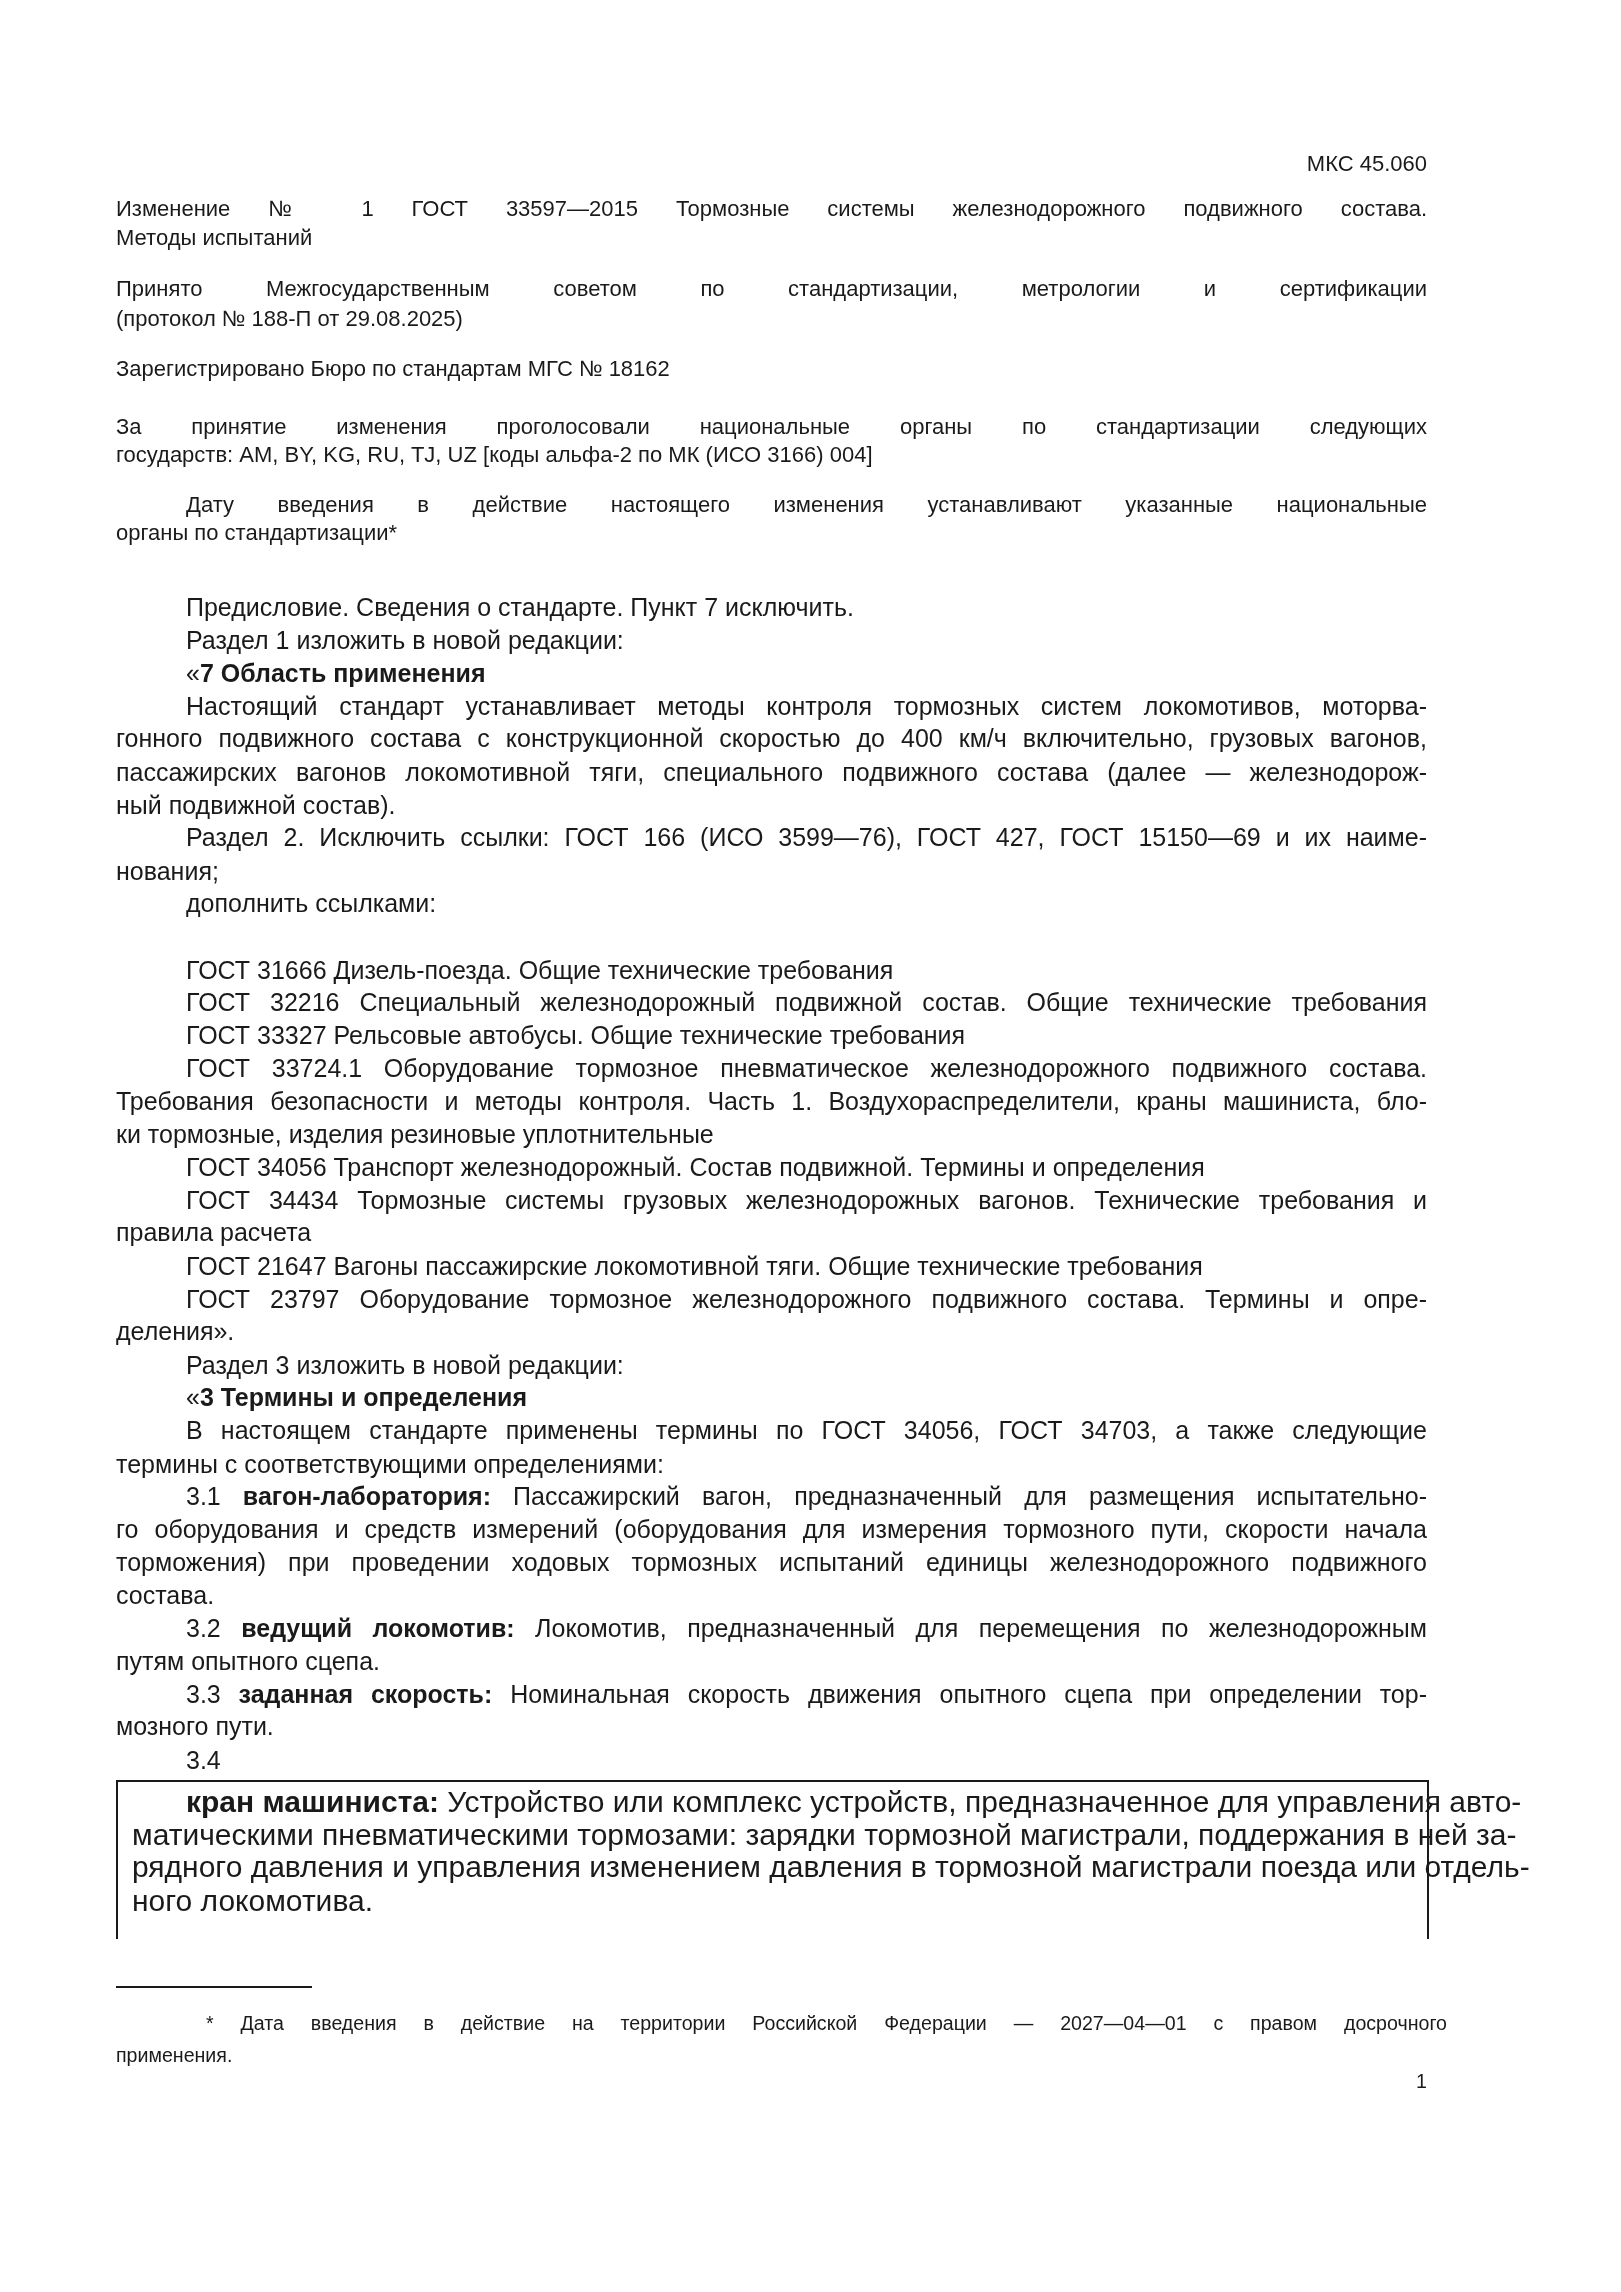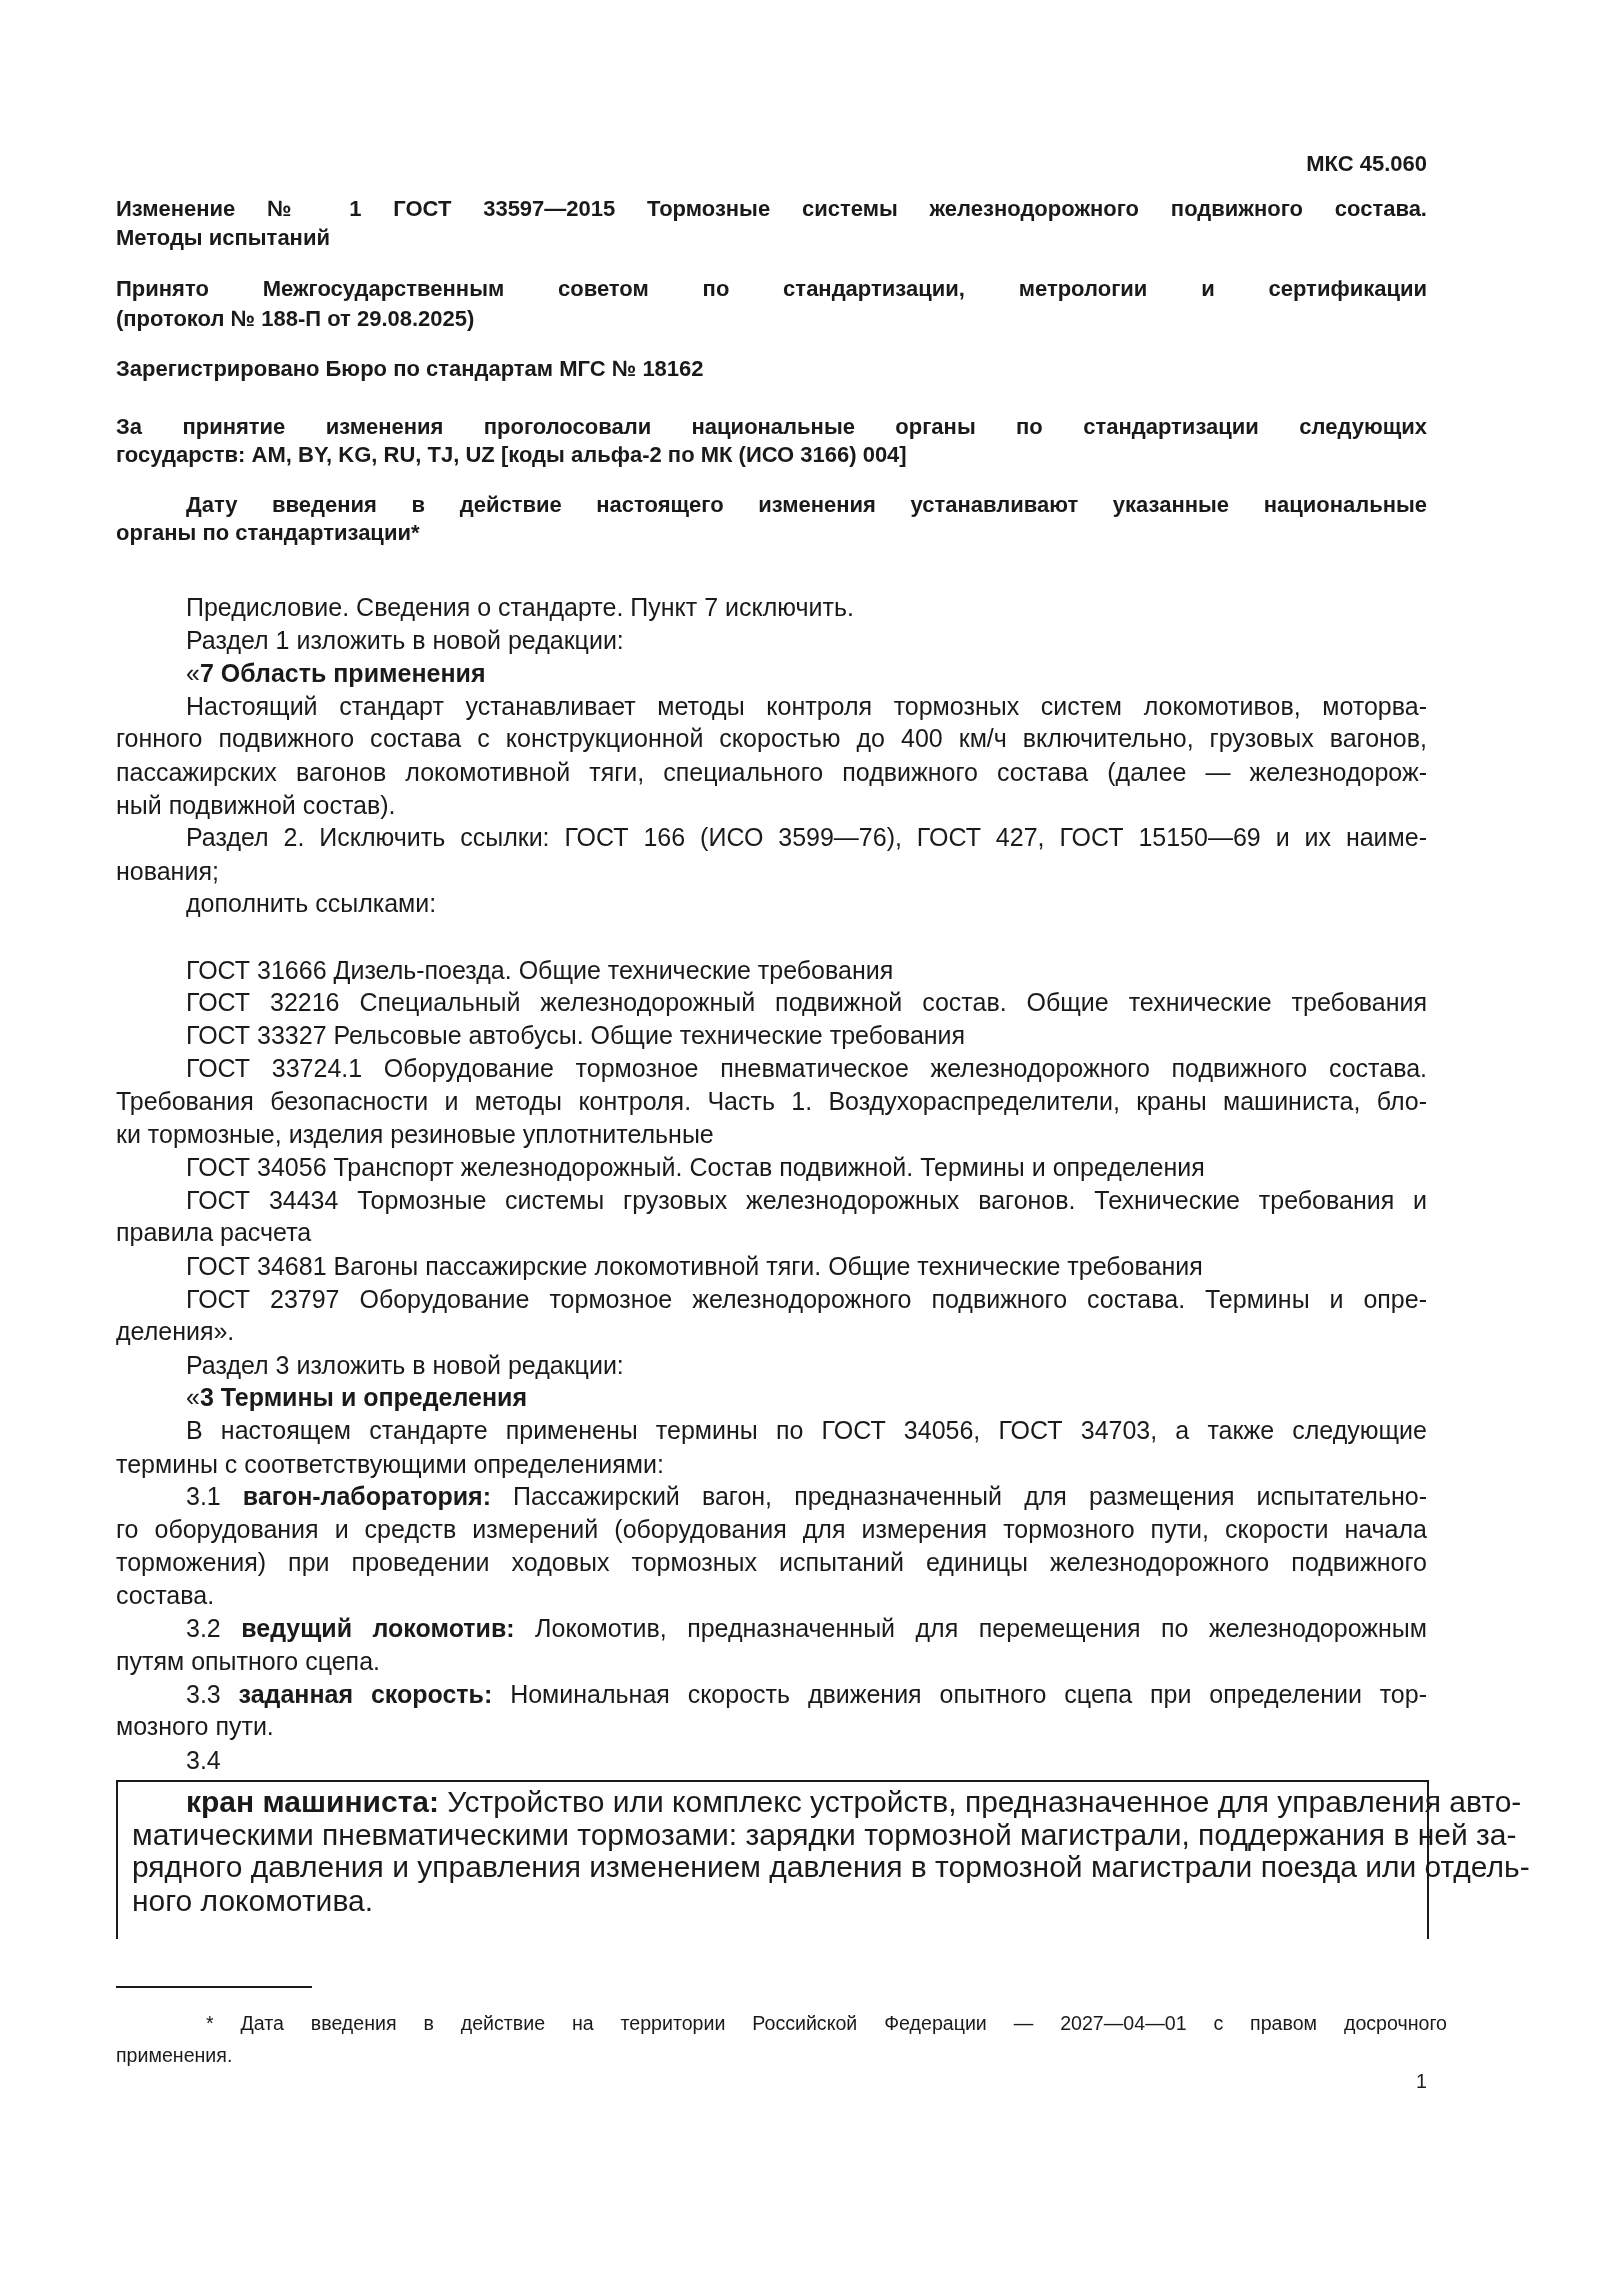--- a/index.html
+++ b/index.html
@@ -3,21 +3,21 @@
 <meta charset="utf-8">
 <style>
   html, body { margin: 0; padding: 0; background: #ffffff; }
   body { width: 1621px; height: 2293px; position: relative; overflow: hidden;
          font-family: "Liberation Sans", "DejaVu Sans", sans-serif; color: #1a1a1a; }
   .page { position: absolute; left: 0; top: 0; width: 1621px; height: 2293px; background: #fff; }
   .ln { position: absolute; left: 116px; width: 1311px; white-space: nowrap;
         font-size: 25px; line-height: 29px; height: 29px; }
   .ln.j { text-align: justify; text-align-last: justify; }
   .ln.ind { left: 186px; width: 1241px; }
-  .hdr { font-weight: bold; font-size: 22px; }
+  .hdr { font-weight: normal; font-size: 22px; }
   .b { font-weight: bold; }
   .right { text-align: right; }
   .box { position: absolute; left: 116px; top: 1780px; width: 1309px; height: 157px;
          border-top: 2.9px solid #1a1a1a; border-left: 2.9px solid #1a1a1a; border-right: 2.9px solid #1a1a1a; }
   .bx { position: absolute; left: 132px; width: 1279px; white-space: nowrap;
         font-size: 30px; line-height: 29px; height: 29px; }
   .bx.j { text-align: justify; text-align-last: justify; }
   .bx.ind { left: 186px; width: 1225px; }
   .fn-rule { position: absolute; left: 116px; top: 1986px; width: 196px; height: 2px; background: #1a1a1a; }
   .fn { position: absolute; left: 116px; width: 1311px; white-space: nowrap;
@@ -60,21 +60,21 @@
   <div class="ln ind" style="top:889px;"><span>дополнить ссылками:</span></div>
   <div class="ln ind" style="top:956px;"><span>ГОСТ 31666 Дизель-поезда. Общие технические требования</span></div>
   <div class="ln ind j" style="top:988px;"><span>ГОСТ 32216 Специальный железнодорожный подвижной состав. Общие технические требования</span></div>
   <div class="ln ind" style="top:1021px;"><span>ГОСТ 33327 Рельсовые автобусы. Общие технические требования</span></div>
   <div class="ln ind j" style="top:1054px;"><span>ГОСТ 33724.1  Оборудование тормозное пневматическое железнодорожного подвижного состава.</span></div>
   <div class="ln j" style="top:1087px;"><span>Требования безопасности и методы контроля. Часть 1. Воздухораспределители, краны машиниста, бло-</span></div>
   <div class="ln" style="top:1120px;"><span>ки тормозные, изделия резиновые уплотнительные</span></div>
   <div class="ln ind" style="top:1153px;"><span>ГОСТ 34056 Транспорт железнодорожный. Состав подвижной. Термины и определения</span></div>
   <div class="ln ind j" style="top:1186px;"><span>ГОСТ 34434 Тормозные системы грузовых железнодорожных вагонов. Технические требования и</span></div>
   <div class="ln" style="top:1218px;"><span>правила расчета</span></div>
-  <div class="ln ind" style="top:1252px;"><span>ГОСТ 34681 Вагоны пассажирские локомотивной тяги. Общие технические требования</span></div>
+  <div class="ln ind" style="top:1252px;"><span>ГОСТ 21647 Вагоны пассажирские локомотивной тяги. Общие технические требования</span></div>
   <div class="ln ind j" style="top:1285px;"><span>ГОСТ 23797 Оборудование тормозное железнодорожного подвижного состава. Термины и опре-</span></div>
   <div class="ln" style="top:1317px;"><span>деления».</span></div>
   <div class="ln ind" style="top:1351px;"><span>Раздел 3 изложить в новой редакции:</span></div>
   <div class="ln ind" style="top:1383px;"><span>«</span><span class="b">3  Термины и определения</span><span></span></div>
   <div class="ln ind j" style="top:1416px;"><span>В настоящем стандарте применены термины по ГОСТ 34056, ГОСТ 34703, а также следующие</span></div>
   <div class="ln" style="top:1450px;"><span>термины с соответствующими определениями:</span></div>
   <div class="ln ind j" style="top:1482px;"><span>3.1  </span><span class="b">вагон-лаборатория:</span><span> Пассажирский вагон, предназначенный для размещения испытательно-</span></div>
   <div class="ln j" style="top:1515px;"><span>го оборудования и средств измерений (оборудования для измерения тормозного пути, скорости начала</span></div>
   <div class="ln j" style="top:1548px;"><span>торможения) при проведении ходовых тормозных испытаний единицы железнодорожного подвижного</span></div>
   <div class="ln" style="top:1581px;"><span>состава.</span></div>

